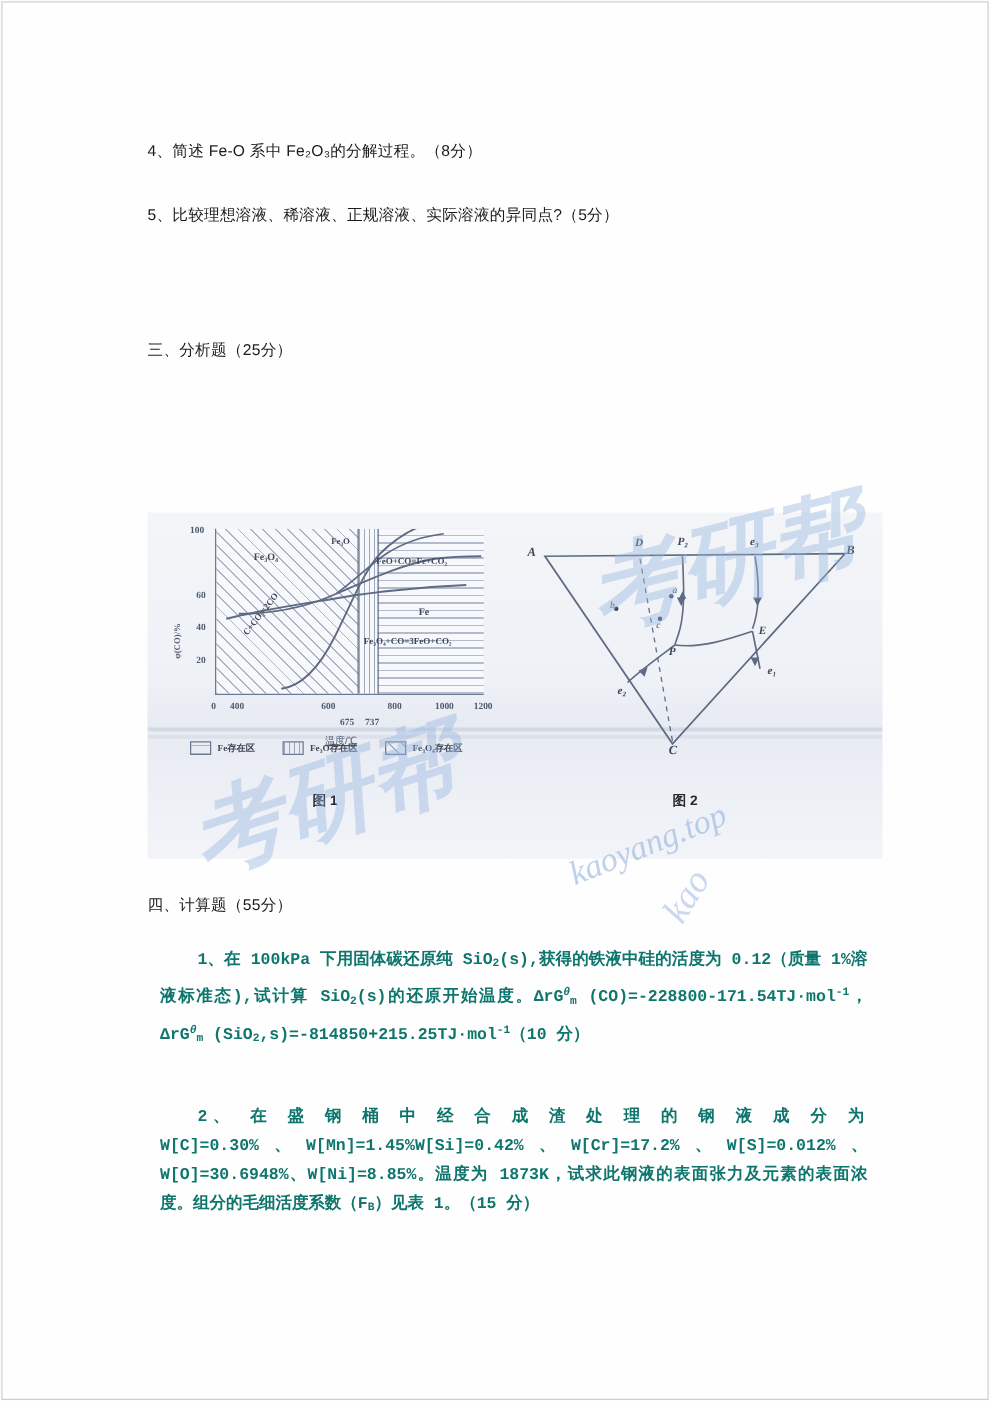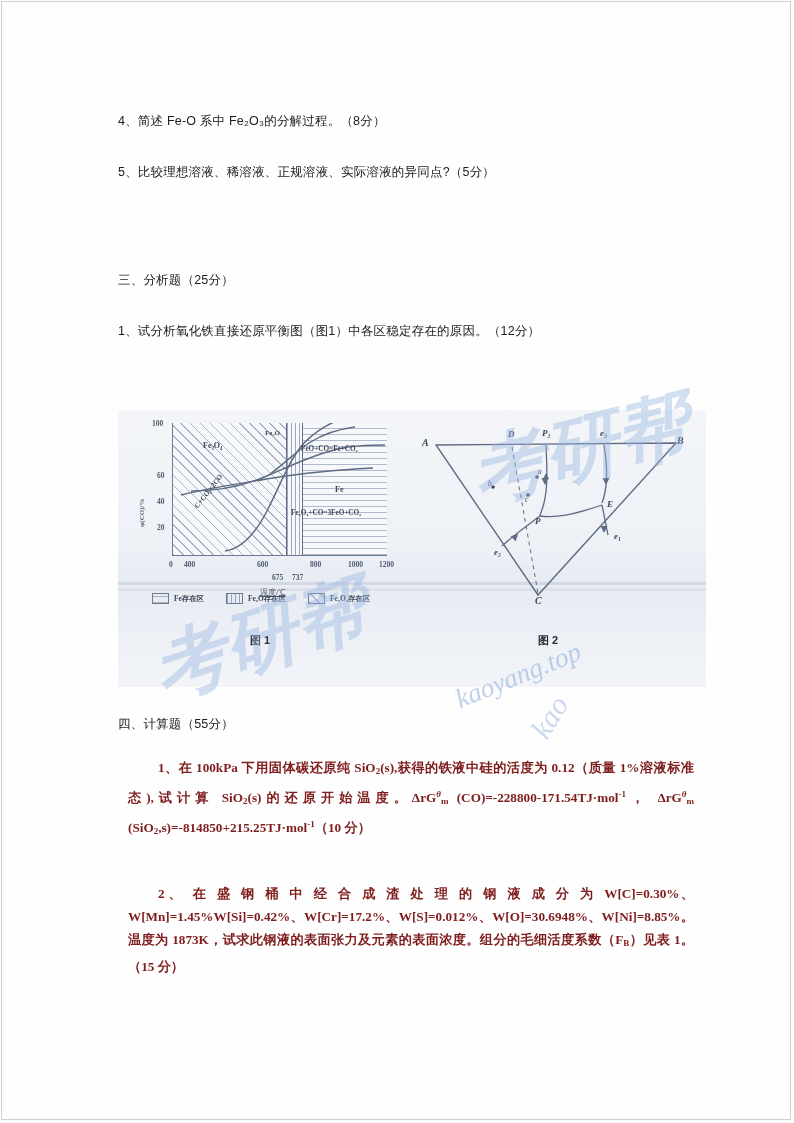--- a/index.html
+++ b/index.html
@@ -48,25 +48,25 @@
     font-family: "Liberation Sans", sans-serif;
     font-size: 12.5px;
     color: #1b1b1b;
     letter-spacing: 0.2px;
     white-space: nowrap;
   }
 
   
   .scan-block {
     position: absolute;
-    font-family: Liberation Serif, serif;
+    font-family: Liberation Mono, monospace;
     font-weight: bold;
     font-size: 13.2px;
     line-height: 23px;
-    color: #7f1d1d;
+    color: #0f766e;
     text-align: justify;
   }
   .scan-block .indent { display: inline-block; width: 30px; }
   .scan-block sub { font-size: 9px; vertical-align: -2px; }
   .scan-block sup { font-size: 9px; vertical-align: 5px; }
   .spaced { letter-spacing: 2.6px; }
 
   
   .fig-strip {
     position: absolute;
@@ -221,21 +221,20 @@
   <div class="sheet"></div>
   <div class="border-frame"></div>
 
   <div class="q-line" style="left:118px; top:113px;">4、简述 Fe-O 系中 Fe₂O₃的分解过程。（8分）</div>
 
   <div class="q-line" style="left:118px; top:164px;">5、比较理想溶液、稀溶液、正规溶液、实际溶液的异同点?（5分）</div>
 
 
   <div class="sec-head" style="left:118px; top:272px;">三、分析题（25分）</div>
 
-  <div class="q-line" style="left:118px; top:323px;">1、试分析氧化铁直接还原平衡图（图1）中各区稳定存在的原因。（12分）</div>
 
 
   <div class="fig-strip">
 
     <div class="scanline" style="top:172px;"></div>
     <div class="scanline" style="top:178px; background:rgba(170,180,205,0.18);"></div>
 
     <div class="fig1">
 
       <div class="ylabel" style="left:6px; top:112px;">φ(CO)/%</div>

